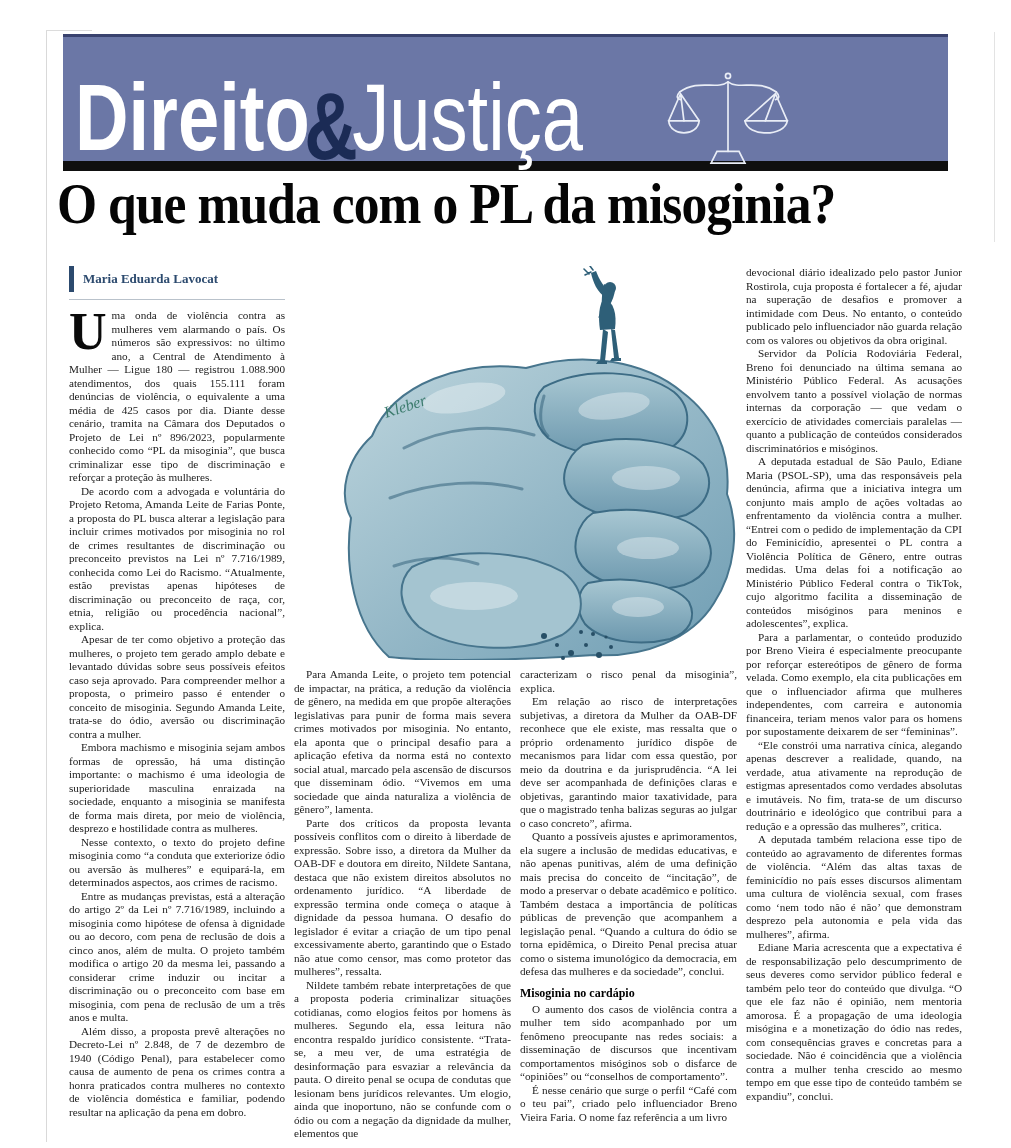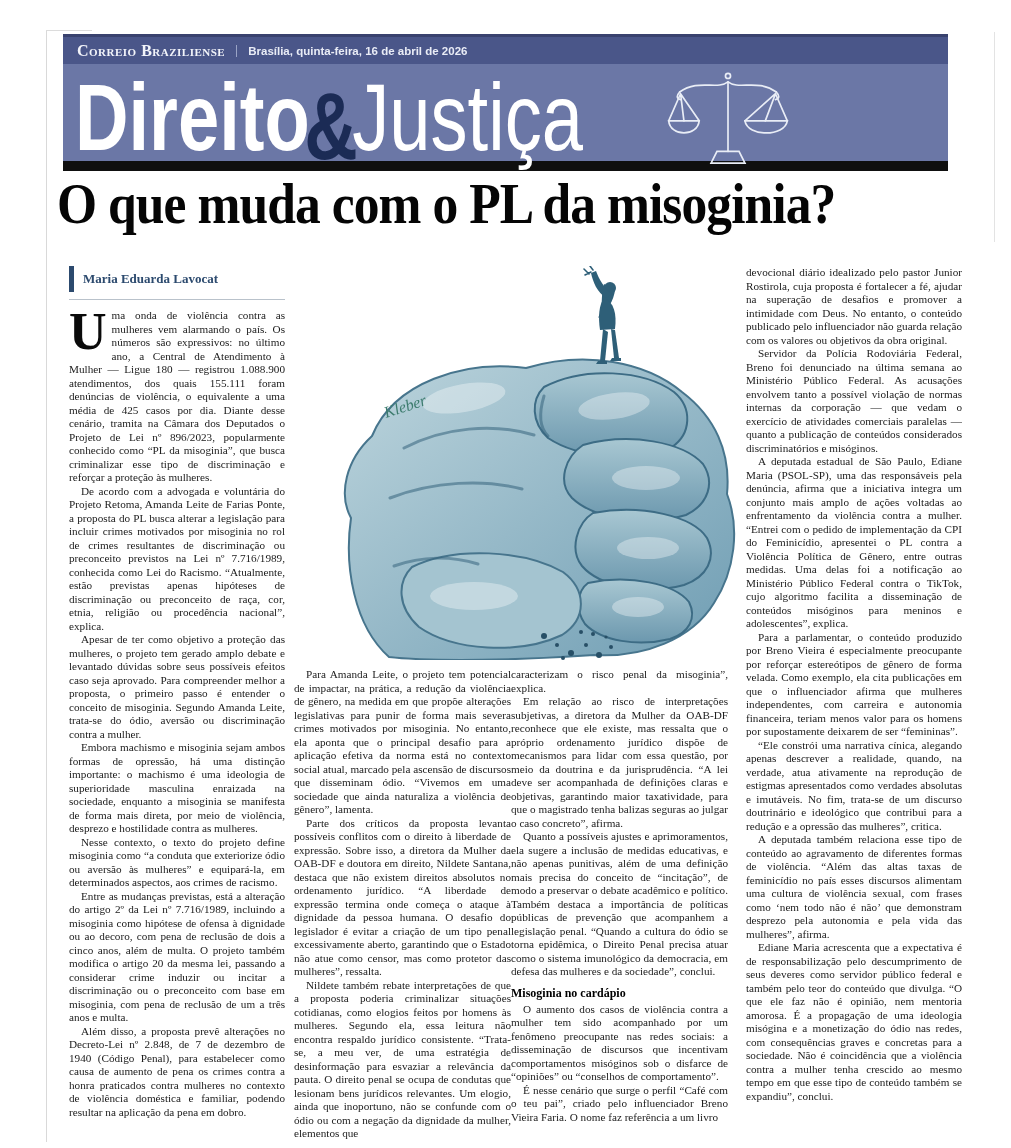--- a/index.html
+++ b/index.html
@@ -38,41 +38,37 @@
   .byline-block{display:flex;align-items:center;height:26px;}
   .byline-bar{width:5px;height:26px;background:#2c4a6e;margin-right:9px;}
   .byline{font-weight:700;font-size:13px;color:#2c4a6e;}
   .byline-rule{border:none;border-top:1px solid #b9c2cb;margin:7px 0 9px 0;}
 
   
   .content{position:absolute;left:69px;top:266px;width:893px;height:876px;overflow:hidden;
            display:flex;gap:9px;}
   .col{width:216px;flex:0 0 auto;}
   .mid{width:443px;flex:0 0 auto;}
-  .midcols{display:flex;}
+  .midcols{display:flex;gap:9px;}
   .midcols .col{width:217px;}
   .content p{margin:0;font-size:11.2px;line-height:13.5px;text-align:justify;text-indent:12px;}
   .content p.first,.content p.cont{text-indent:0;}
   .dropcap{float:left;font-weight:700;font-size:52px;line-height:42px;padding:2px 5px 0 0;color:#0a0a0a;}
   .subhead{margin:7px 0 2px 0;font-family:"Liberation Serif",serif;font-weight:700;font-size:12px;color:#000;}
   .fist-svg{display:block;width:443px;height:394px;margin-bottom:8px;}
 </style>
 </head>
 <body>
 
 <div class="page">
   <div class="edge-left"></div>
   <div class="edge-top"></div>
   <div class="edge-right"></div>
 
   <header class="banner">
-    <div class="strip">
-      <span class="brand">Correio Braziliense</span>
-      <span class="dateline">Brasília, quinta-feira, 16 de abril de 2026</span>
-    </div>
     <div class="bigtitle">
       <span class="t1">Direito</span><span class="amp">&amp;</span><span class="t2">Justiça</span>
     </div>
     <svg class="scales" width="140" height="100" viewBox="0 0 150 118">
       <g fill="none" stroke="#e9edf6" stroke-width="2" stroke-linecap="round">
         <circle cx="75" cy="7" r="3"></circle>
         <path d="M18,26 C40,10 62,24 75,14 C88,24 110,10 132,26"></path>
         <path d="M18,26 C14,30 14,34 19,35"></path>
         <path d="M132,26 C136,30 136,34 131,35"></path>
         <line x1="75" y1="14" x2="75" y2="96"></line>

